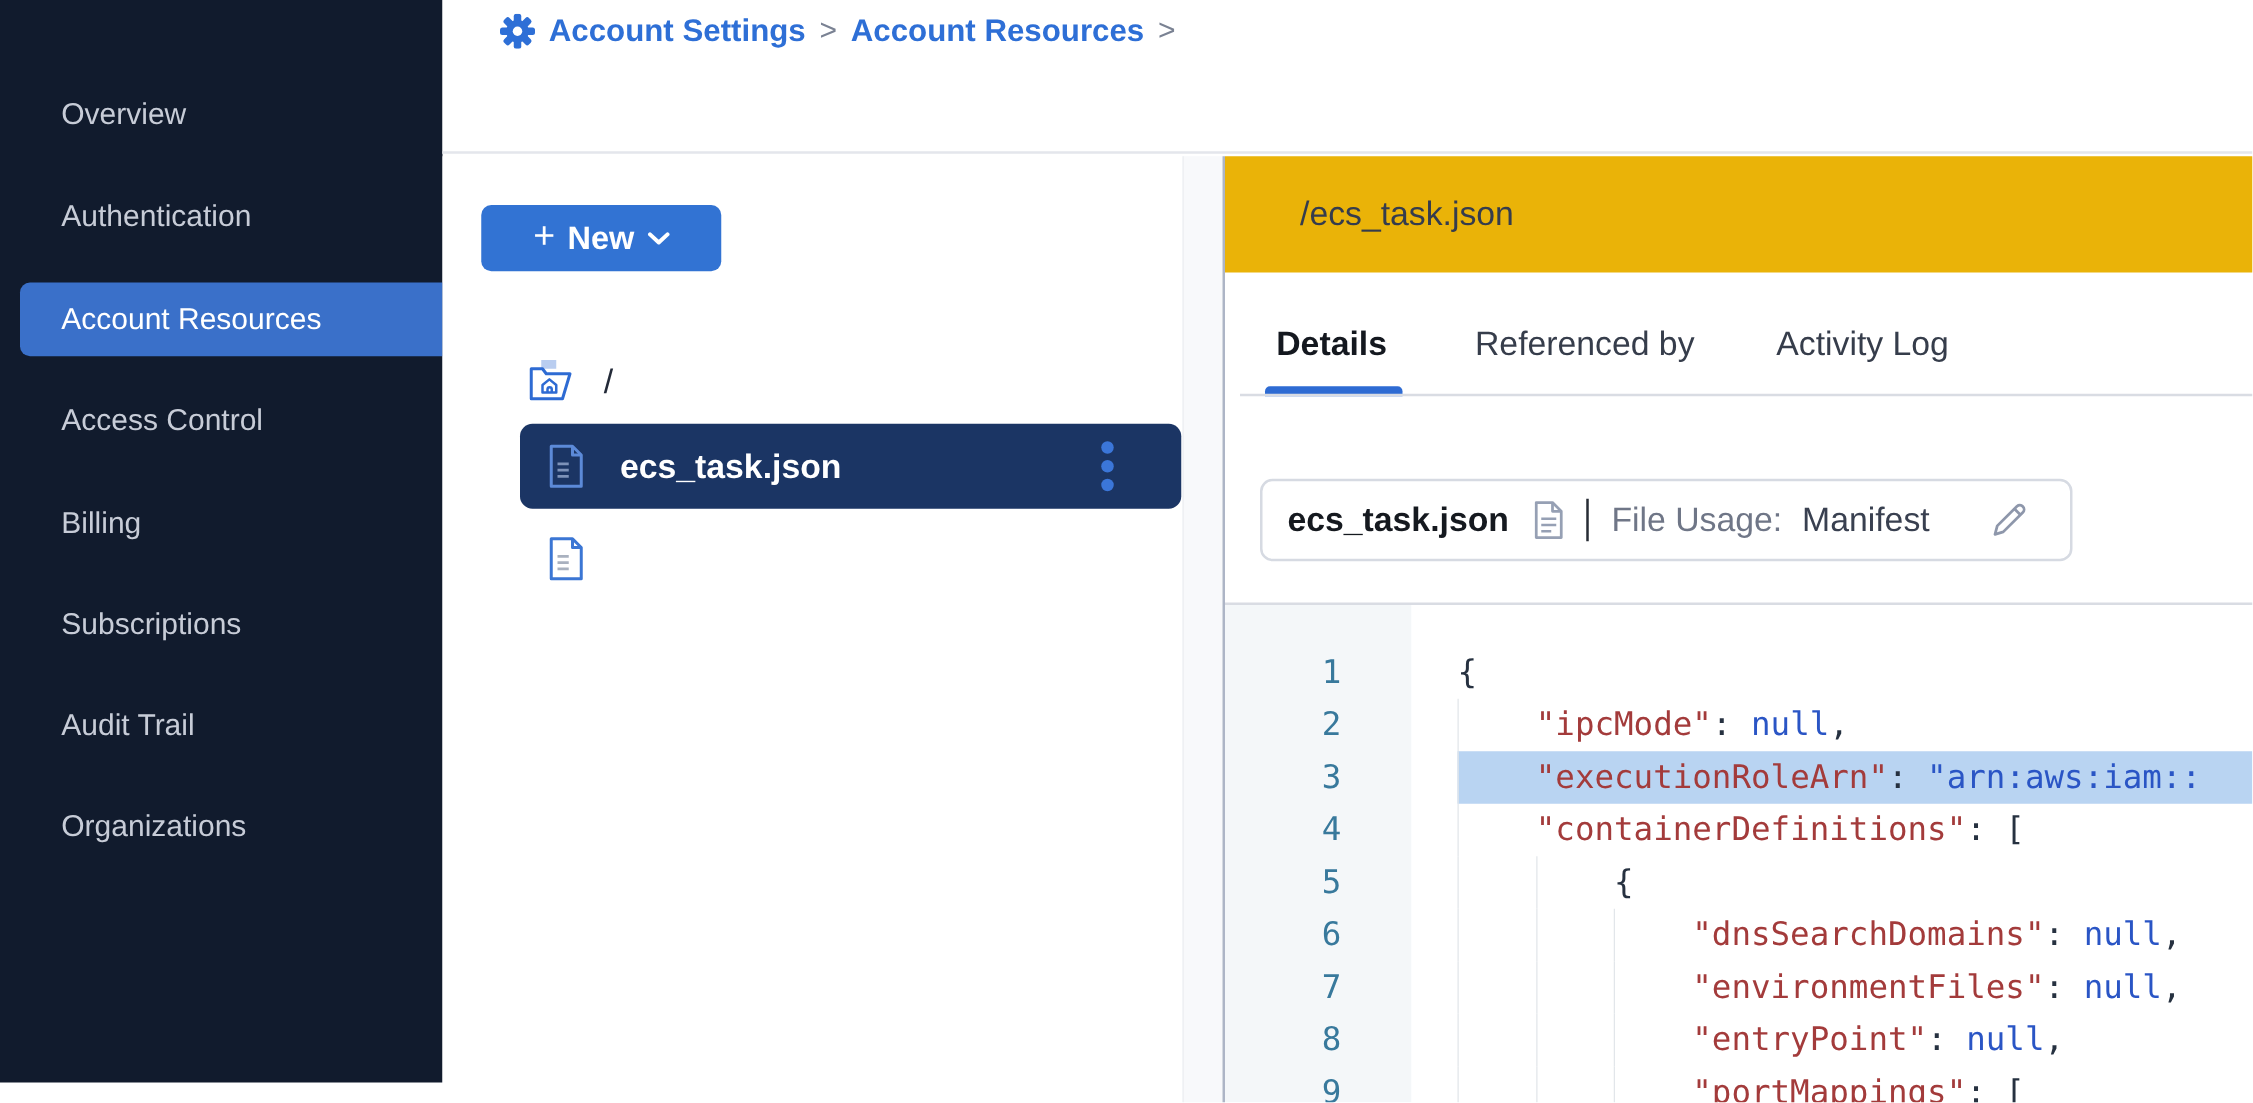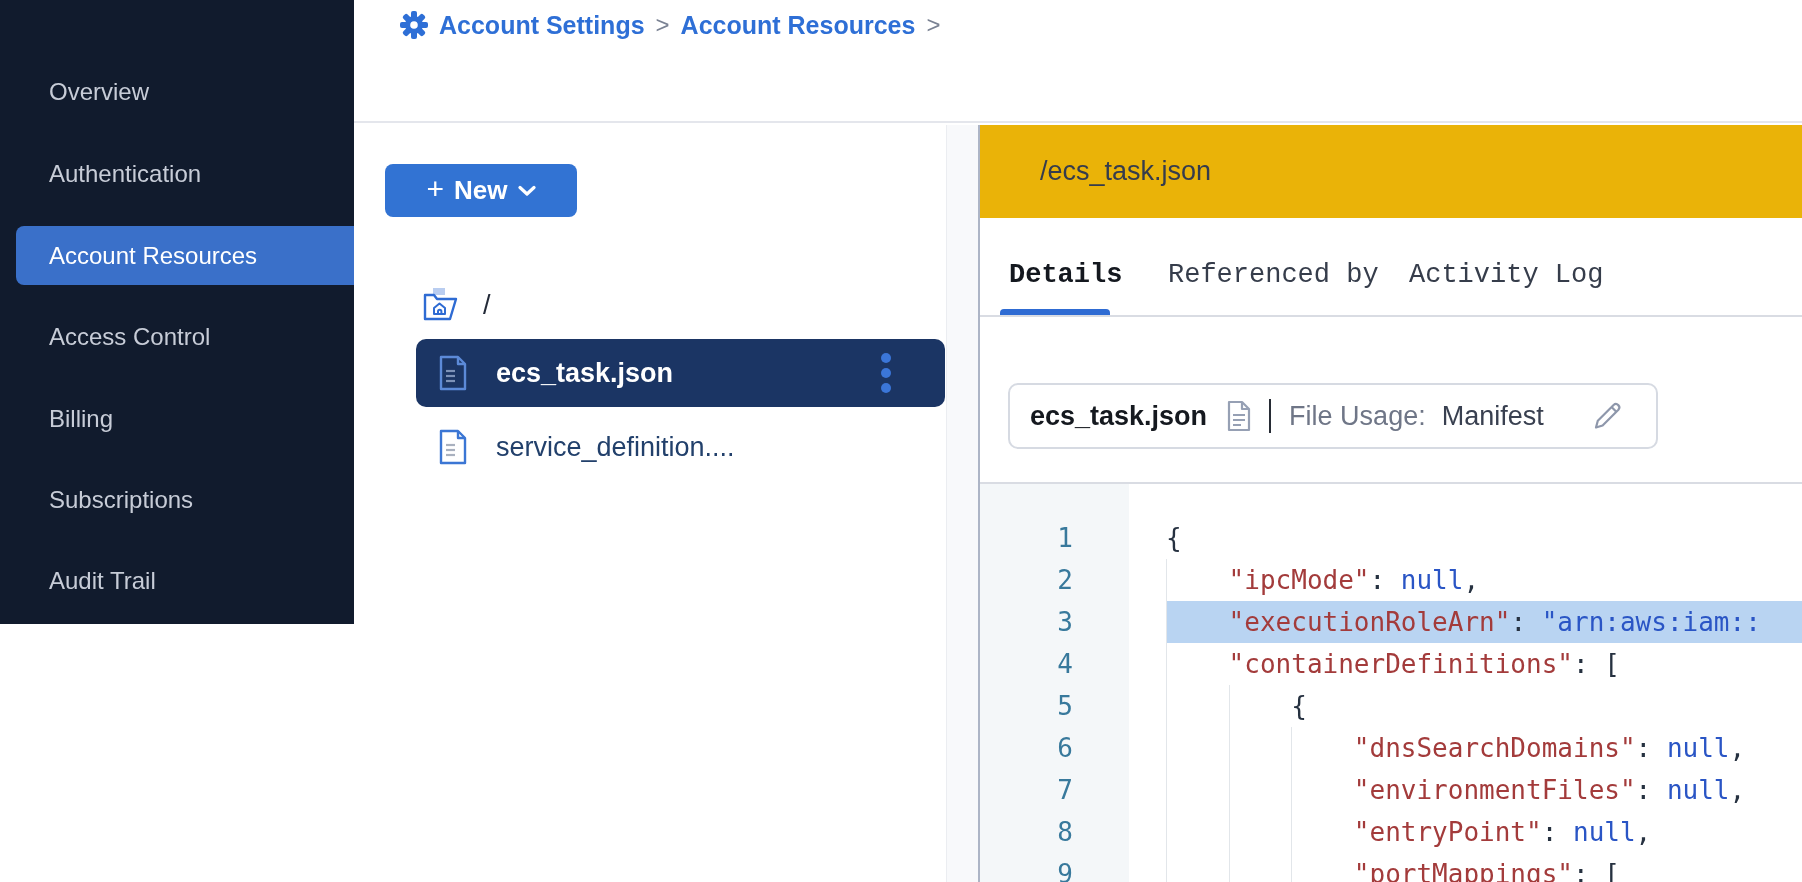--- a/index.html
+++ b/index.html
@@ -1,21 +1,21 @@
 <!DOCTYPE html>
 <html><head>
 <meta charset="utf-8">
 <style>
   * { margin:0; padding:0; box-sizing:border-box; }
   html,body { width:1802px; height:882px; }
   body { font-family:"Liberation Sans", sans-serif; background:#fff; }
   .app { position:relative; width:1802px; height:882px; overflow:hidden; background:#fff; }
 
   
-  .sidebar { position:absolute; left:0; top:0; width:354px; height:624px; background:#111b2d; }
+  .sidebar { position:absolute; left:0; top:0; width:354px; height:866px; background:#111b2d; }
   .side-item { position:absolute; left:0; right:0; height:59px; display:flex; align-items:center;
                padding-left:49px; color:#c7ccd7; font-size:24px; cursor:pointer; }
   .side-item.selected { left:16px; padding-left:33px; background:#3a70c9; color:#ffffff;
                         border-radius:8px 0 0 8px; font-weight:500; }
 
   
   .top-header { position:absolute; left:354px; top:0; right:0; height:123px; background:#fff;
                 border-bottom:2px solid #e4e6ec; }
   .breadcrumb { position:absolute; left:46px; top:9px; height:32px; display:flex; align-items:center; gap:11px; }
   .crumb-link { color:#2e6fd6; font-size:25px; font-weight:600; cursor:pointer; }
@@ -43,21 +43,21 @@
   
   .scroll-strip { position:absolute; left:946px; top:125px; width:32px; bottom:0; background:#f8f9fb;
                   border-left:1px solid #ebedf1; }
   .v-divider { position:absolute; left:978px; top:125px; width:2px; bottom:0; background:#adb5c6; }
 
   
   .details-panel { position:absolute; left:980px; top:125px; right:0; bottom:0; background:#fff; }
   .path-header { position:absolute; left:0; right:0; top:0; height:93px; background:#eab308;
                  display:flex; align-items:center; }
   .path-text { margin-left:60px; font-size:27px; color:#353c4d; }
-  .tabs { position:absolute; left:0; right:0; top:93px; height:129px;font-family:Liberation Mono, monospace; }
+  .tabs { position:absolute; left:12px; right:0; top:93px; height:129px; }
   .tab { position:absolute; top:37px; height:40px; display:flex; align-items:center;
          font-size:27px; color:#363d4b; font-weight:500; cursor:pointer; }
   .tab.active { color:#14181f; font-weight:700; }
   .tab-underline { position:absolute; left:20px; top:91px; width:110px; height:8px; background:#2e6bd3;
                    border-radius:4px 4px 0 0; }
   .tabs-border { position:absolute; left:0; right:0; top:97px; height:2px; background:#d9dce3; }
   .tabs .tabs-border { top:97px; }
 
   .file-card { position:absolute; left:28px; top:258px; width:650px; height:66px; background:#fff;
                border:2px solid #d6dae2; border-radius:10px; display:flex; align-items:center; }
@@ -101,20 +101,23 @@
         <span>Access Control</span>
       </div>
       <div class="side-item" style="top: 389px;">
         <span>Billing</span>
       </div>
       <div class="side-item" style="top: 551px;">
         <span>Audit Trail</span>
       </div>
       <div class="side-item" style="top: 470px;">
         <span>Subscriptions</span>
+      </div>
+      <div class="side-item" style="top: 632px;">
+        <span>Organizations</span>
       </div>
     </aside>
 
   <div class="top-header">
     <div class="breadcrumb">
       <span style="display:flex;">
         <svg width="28" height="28" viewBox="0 0 28 28">
           <g fill="#2e6fd6" transform="translate(14,14)">
             <g>
               <rect x="-3" y="-14" width="6" height="9" rx="2"></rect>
@@ -182,21 +185,20 @@
         <div class="file-row" style="top: 288px;">
     <span class="ficon">
       <svg width="30" height="36" viewBox="0 0 30 36">
         <path class="doc-outline" d="M3 2 h17 l7 7 v25 h-24 z" fill="none" stroke="#3b76d4" stroke-width="2.4" stroke-linejoin="round"></path>
         <path class="doc-fold" d="M20 2 v7 h7" fill="none" stroke="#3b76d4" stroke-width="2.4" stroke-linejoin="round"></path>
         <line class="doc-line" x1="8" y1="16" x2="17" y2="16" stroke="#a9b1bf" stroke-width="2.2"></line>
         <line class="doc-line" x1="8" y1="21" x2="17" y2="21" stroke="#a9b1bf" stroke-width="2.2"></line>
         <line class="doc-line" x1="8" y1="26" x2="17" y2="26" stroke="#a9b1bf" stroke-width="2.2"></line>
       </svg>
     </span>
-    <span class="fname">service_definition....</span>
 
   </div>
       </div>
   </div>
 
   <div class="scroll-strip"></div>
   <div class="v-divider"></div>
 
   <div class="details-panel">
     <div class="path-header">

